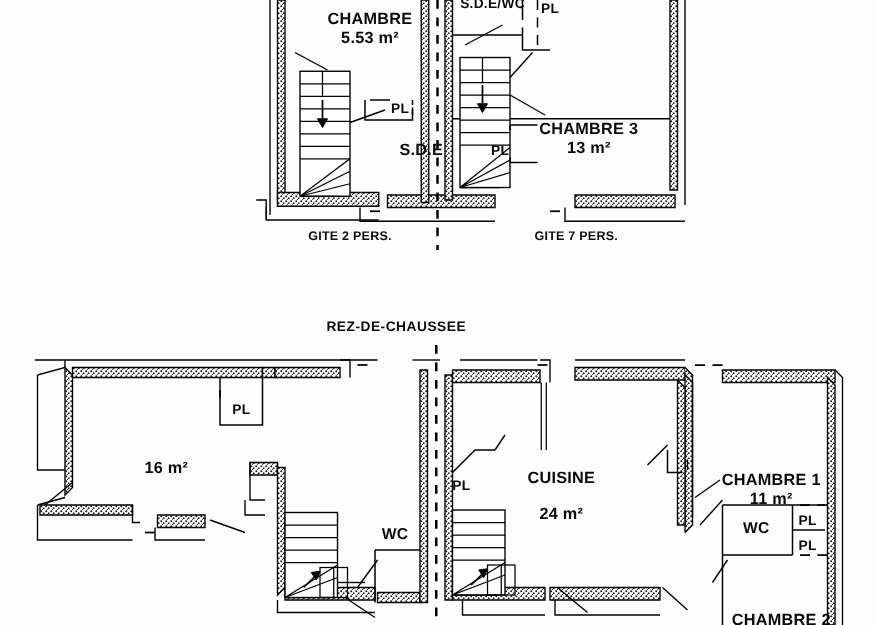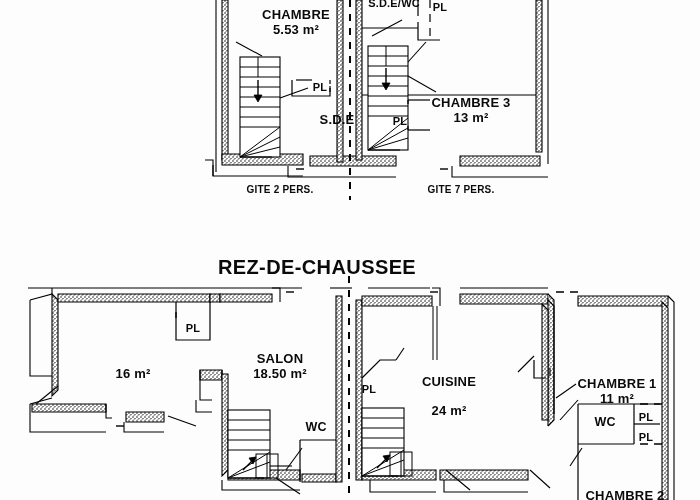--- a/index.html
+++ b/index.html
@@ -32,21 +32,21 @@
     white-space: nowrap;
     letter-spacing: 0.2px;
     line-height: 1.12;
     text-align: center;
     transform: translateX(-50%);
     pointer-events: none;
   }
   .lbl-room      { font-size: 13px; }
   .lbl-small     { font-size: 11px; }
   .lbl-gite      { font-size: 10px; }
-  .lbl-floor     { font-size: 20px; letter-spacing: 0.4px; }
+  .lbl-floor     { font-size: 11px; letter-spacing: 0.4px; }
   .lbl-wc        { font-size: 12.5px; text-align: center; }
 </style>
 </head>
 <body>
 
 <div id="plan-root">
 
   <svg class="plan-svg" viewBox="0 0 700 500">
     <defs>
       <pattern id="wallhatch" width="4" height="4" patternUnits="userSpaceOnUse">
@@ -322,24 +322,20 @@
 
   <div class="lbl lbl-small" style="left:193px; top:322px;">
     <span>PL</span>
   </div>
 
   <div class="lbl lbl-room" style="left:133px; top:352px;">
     <br>
     <span class="area">16 m²</span>
   </div>
 
-  <div class="lbl lbl-room" style="left:280px; top:352px;">
-    <span>SALON</span><br>
-    <span class="area">18.50 m²</span>
-  </div>
 
   <div class="lbl lbl-wc" style="left:316px; top:420px;">
     <span>WC</span>
   </div>
 
   <div class="lbl lbl-small" style="left:369px; top:383px;">
     <span>PL</span>
   </div>
 
   <div class="lbl lbl-room" style="left:449px; top:375px;">

